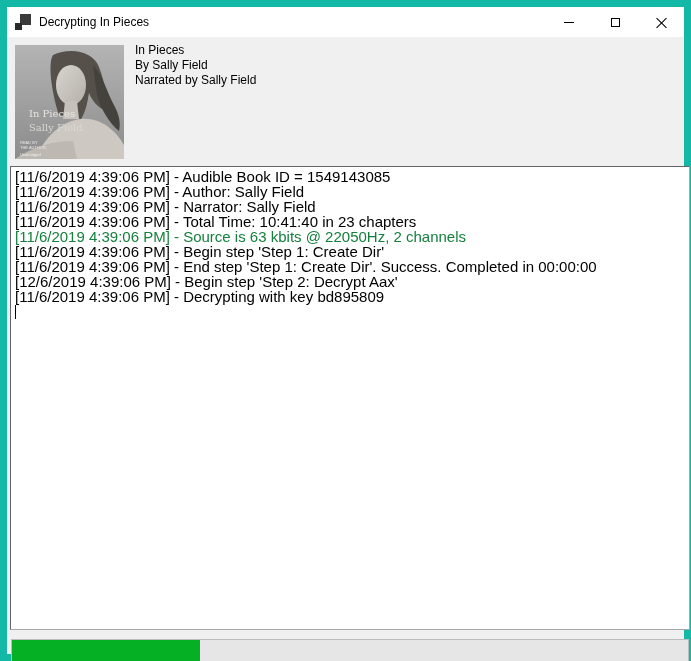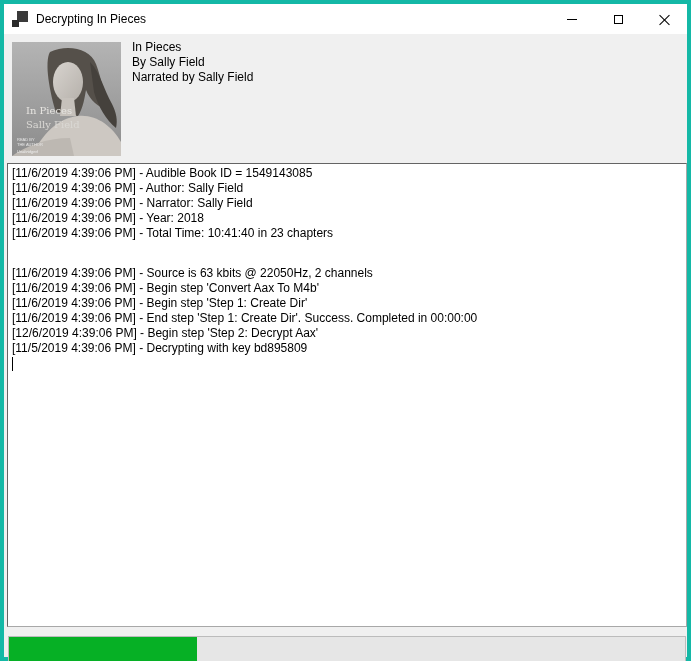--- a/index.html
+++ b/index.html
@@ -7,21 +7,21 @@
   body {
     font-family: "Liberation Sans", sans-serif;
     background: #f0f0f0;
     overflow: hidden;
   }
   .window {
     position: relative;
     width: 691px;
     height: 661px;
     background: #f0f0f0;
-    border: 4px solid #14b8a6;
+    border: 7px solid #14b8a6;
   }
   
   .titlebar {
     position: absolute;
     top: 0; left: 0; right: 0;
     height: 30px;
     background: #ffffff;
     display: flex;
     align-items: center;
   }
@@ -94,28 +94,28 @@
   .log-box {
     position: absolute;
     left: 3px; top: 159px;
     width: 680px; height: 464px;
     background: #ffffff;
     border-top: 1px solid #646464;
     border-left: 1px solid #646464;
     border-right: 1px solid #a8a8a8;
     border-bottom: 1px solid #a8a8a8;
     padding: 2px 4px;
-    font-size: 12px;
+    font-size: 15px;
     line-height: 15px;
     color: #000000;
     overflow: hidden;
     cursor: text;
   }
   .log-line { white-space: pre; }
-  .log-line.error { color: #000000; margin-top: 25px; }
+  .log-line.error { color: #15803d; }
   .caret {
     display: block;
     width: 1px; height: 14px;
     background: #000;
     margin-top: 1px;
   }
 
   
   .progress-track {
     position: absolute;
@@ -191,28 +191,26 @@
     <div>In Pieces</div>
     <div>By Sally Field</div>
     <div>Narrated by Sally Field</div>
   </div>
 
   <div class="log-box">
     <div>
         <div class="log-line">[11/6/2019 4:39:06 PM] - Audible Book ID = 1549143085</div>
         <div class="log-line">[11/6/2019 4:39:06 PM] - Author: Sally Field</div>
         <div class="log-line">[11/6/2019 4:39:06 PM] - Narrator: Sally Field</div>
-        <div class="log-line">[11/6/2019 4:39:06 PM] - Year: 2018</div>
         <div class="log-line">[11/6/2019 4:39:06 PM] - Total Time: 10:41:40 in 23 chapters</div>
         <div class="log-line error">[11/6/2019 4:39:06 PM] - Source is 63 kbits @ 22050Hz, 2 channels</div>
-        <div class="log-line">[11/6/2019 4:39:06 PM] - Begin step 'Convert Aax To M4b'</div>
         <div class="log-line">[11/6/2019 4:39:06 PM] - Begin step 'Step 1: Create Dir'</div>
         <div class="log-line">[11/6/2019 4:39:06 PM] - End step 'Step 1: Create Dir'. Success. Completed in 00:00:00</div>
         <div class="log-line">[12/6/2019 4:39:06 PM] - Begin step 'Step 2: Decrypt Aax'</div>
-        <div class="log-line">[11/5/2019 4:39:06 PM] - Decrypting with key bd895809</div>
+        <div class="log-line">[11/6/2019 4:39:06 PM] - Decrypting with key bd895809</div>
       </div>
     <span class="caret"></span>
   </div>
 
   <div class="progress-track">
     <div class="progress-fill" style="width: 27.8%; background: rgb(6, 176, 37);"></div>
   </div>
 
 </div>
 

